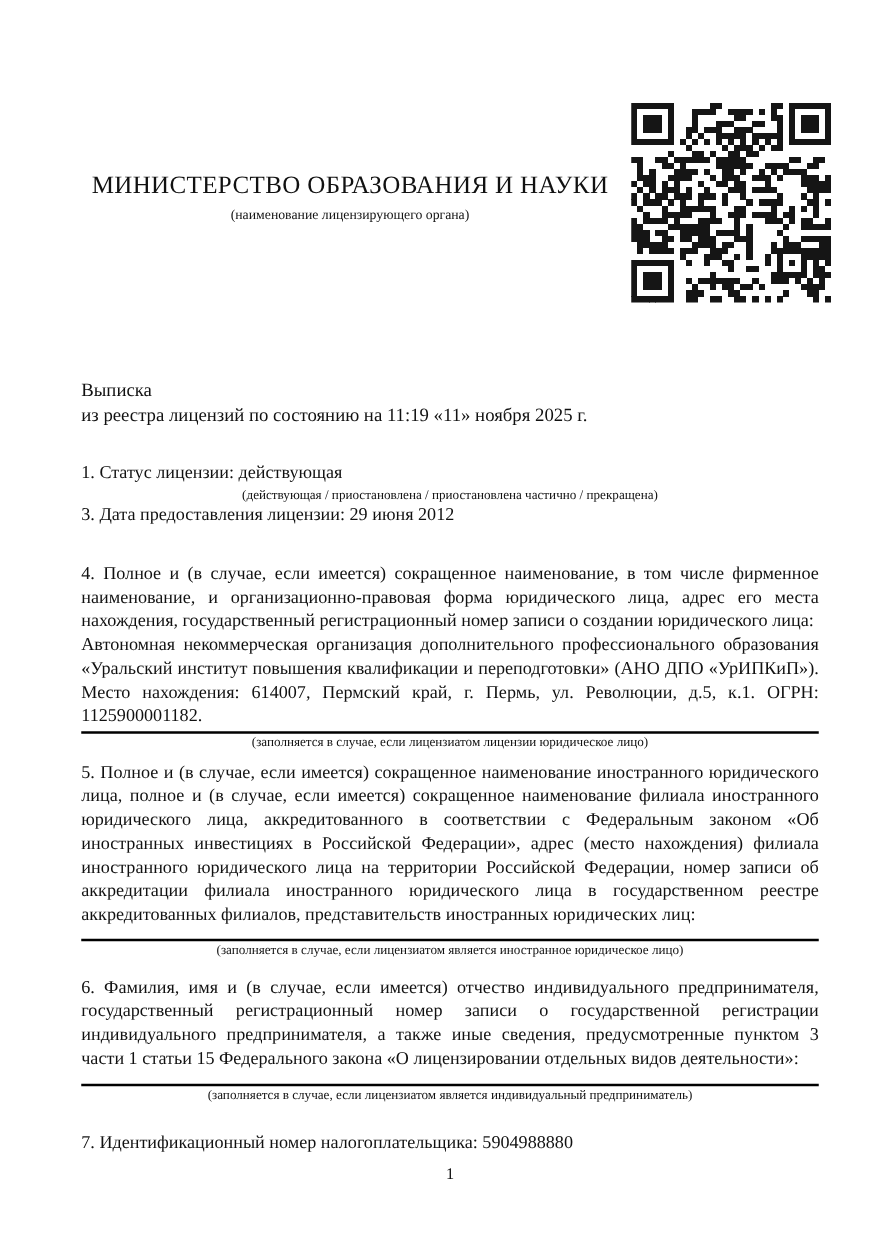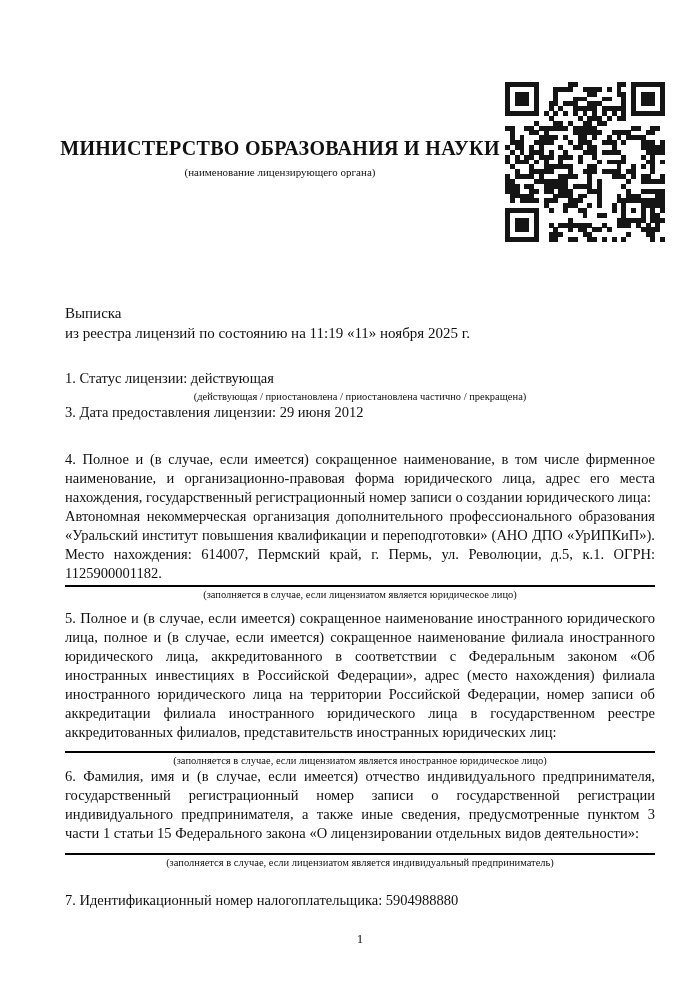--- a/index.html
+++ b/index.html
@@ -26,21 +26,21 @@
   .qr rect { fill: #151515; }
   .header {
     position: absolute;
     top: 133px;
     left: 40px;
     width: 480px;
     text-align: center;
   }
   .title {
     font-size: 20px;
-    font-weight: bold;
+    font-weight: normal;
     line-height: 31px;
     letter-spacing: 0.3px;
     white-space: nowrap;
   }
   .hcaption {
     margin-top: 2px;
     font-size: 11px;
     line-height: 13px;
   }
   .content {
@@ -74,21 +74,21 @@
   .rule {
     height: 0;
     border-top: 2px solid #000000;
     margin-top: 2px;
   }
   .rule.gapped { margin-top: 9px; }
   .mt-item2 { margin-top: 21px; }
   .mt-item3 { }
   .mt-item4 { margin-top: 28px; }
   .mt-item5 { margin-top: 8px; }
-  .mt-item6 { }
+  .mt-item6 { margin-top: 14px; }
   .mt-item7 { margin-top: 22px; }
   .rule.after6 { margin-top: 10px; }
   .pagenum {
     position: absolute;
     top: 931px;
     left: 65px;
     width: 590px;
     text-align: center;
     font-size: 13px;
   }
@@ -649,21 +649,21 @@
 
     <p class="line">1. Статус лицензии: действующая</p>
     <div class="note">(действующая / приостановлена / приостановлена частично / прекращена)</div>
 
 
     <p class="line mt-item3">3. Дата предоставления лицензии: 29 июня 2012</p>
 
     <p class="para mt-item4">4. Полное и (в случае, если имеется) сокращенное наименование, в том числе фирменное наименование, и организационно-правовая форма юридического лица, адрес его места нахождения, государственный регистрационный номер записи о создании юридического лица:</p>
     <p class="para">Автономная некоммерческая организация дополнительного профессионального образования «Уральский институт повышения квалификации и переподготовки» (АНО ДПО «УрИПКиП»). Место нахождения: 614007, Пермский край, г. Пермь, ул. Революции, д.5, к.1. ОГРН: 1125900001182.</p>
     <div class="rule"></div>
-    <div class="note after-rule">(заполняется в случае, если лицензиатом является юридическое лицо)</div>
+    <div class="note after-rule">(заполняется в случае, если лицензиатом лицензии юридическое лицо)</div>
 
     <p class="para mt-item5">5. Полное и (в случае, если имеется) сокращенное наименование иностранного юридического лица, полное и (в случае, если имеется) сокращенное наименование филиала иностранного юридического лица, аккредитованного в соответствии с Федеральным законом «Об иностранных инвестициях в Российской Федерации», адрес (место нахождения) филиала иностранного юридического лица на территории Российской Федерации, номер записи об аккредитации филиала иностранного юридического лица в государственном реестре аккредитованных филиалов, представительств иностранных юридических лиц:</p>
     <div class="rule gapped"></div>
     <div class="note after-rule">(заполняется в случае, если лицензиатом является иностранное юридическое лицо)</div>
 
     <p class="para mt-item6">6. Фамилия, имя и (в случае, если имеется) отчество индивидуального предпринимателя, государственный регистрационный номер записи о государственной регистрации индивидуального предпринимателя, а также иные сведения, предусмотренные пунктом 3 части 1 статьи 15 Федерального закона «О лицензировании отдельных видов деятельности»:</p>
     <div class="rule after6"></div>
     <div class="note after-rule">(заполняется в случае, если лицензиатом является индивидуальный предприниматель)</div>
 
     <p class="line mt-item7">7. Идентификационный номер налогоплательщика: 5904988880</p>

